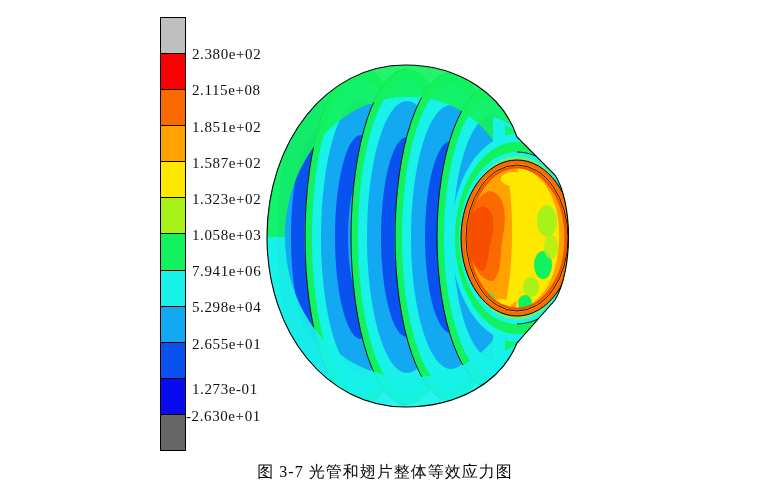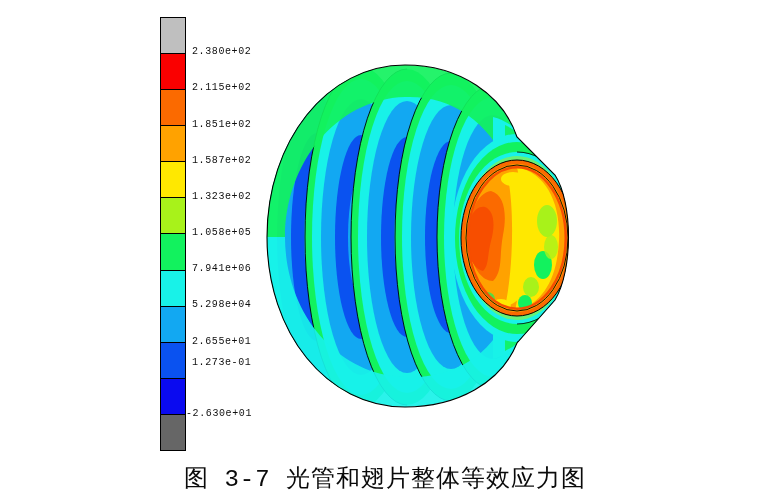--- a/index.html
+++ b/index.html
@@ -34,36 +34,36 @@
   .swatch:last-child{border-bottom:none;}
 
   #legend-labels{
     position:absolute;
     left:30px; top:0;
     width:98px; height:434px;
   }
   .legend-label{
     position:absolute;
     left:0;
-    font-family:Liberation Mono, monospace;
-    font-size:10px;
+    font-family:Liberation Serif, serif;
+    font-size:15px;
     letter-spacing:0.6px;
     color:#101010;
     white-space:nowrap;
     line-height:1;
   }
 
   
   #caption{
     position:absolute;
     left:0; top:462px;
     width:770px;
     text-align:center;
-    font-family:Liberation Mono, monospace;
-    font-size:24px;
+    font-family:Liberation Serif, serif;
+    font-size:16px;
     color:#0a0a0a;
     letter-spacing:1px;
   }
 
   
   #model{
     position:absolute;
     left:255px; top:55px;
     width:360px; height:360px;
   }
@@ -82,29 +82,29 @@
       <div class="swatch" style="background: rgb(168, 242, 26);"></div>
       <div class="swatch" style="background: rgb(18, 242, 94);"></div>
       <div class="swatch" style="background: rgb(24, 242, 232);"></div>
       <div class="swatch" style="background: rgb(18, 168, 242);"></div>
       <div class="swatch" style="background: rgb(10, 82, 240);"></div>
       <div class="swatch" style="background: rgb(10, 10, 240);"></div>
       <div class="swatch" style="background: rgb(102, 102, 102);"></div>
     </div>
   <div id="legend-labels">
       <div class="legend-label" style="top: 30.1667px; left: 2px;">2.380e+02</div>
-      <div class="legend-label" style="top: 66.3333px; left: 2px;">2.115e+02</div>
+      <div class="legend-label" style="top: 66.3333px; left: 2px;">2.115e+08</div>
       <div class="legend-label" style="top: 102.5px; left: 2px; text-align: right;">1.851e+02</div>
       <div class="legend-label" style="top: 138.667px; left: 2px;">1.587e+02</div>
       <div class="legend-label" style="top: 174.833px; left: 2px;">1.323e+02</div>
-      <div class="legend-label" style="top: 211px; left: 2px;">1.058e+05</div>
+      <div class="legend-label" style="top: 211px; left: 2px;">1.058e+03</div>
       <div class="legend-label" style="top: 247.167px; left: 2px;">7.941e+06</div>
       <div class="legend-label" style="top: 283.333px; left: 2px;">5.298e+04</div>
       <div class="legend-label" style="top: 319.5px; left: 2px; text-align: center;">2.655e+01</div>
-      <div class="legend-label" style="top: 341px; left: 2px; text-align: right;">1.273e-01</div>
+      <div class="legend-label" style="top: 365px; left: 2px; text-align: right;">1.273e-01</div>
       <div class="legend-label" style="top: 391.833px; left: -4px;">-2.630e+01</div>
     </div>
 </div>
 
 <div id="model">
 <svg viewBox="0 0 360 360" xmlns="http://www.w3.org/2000/svg">
   <defs>
 
     <clipPath id="bodyClip">
       <path d="M 150 10

